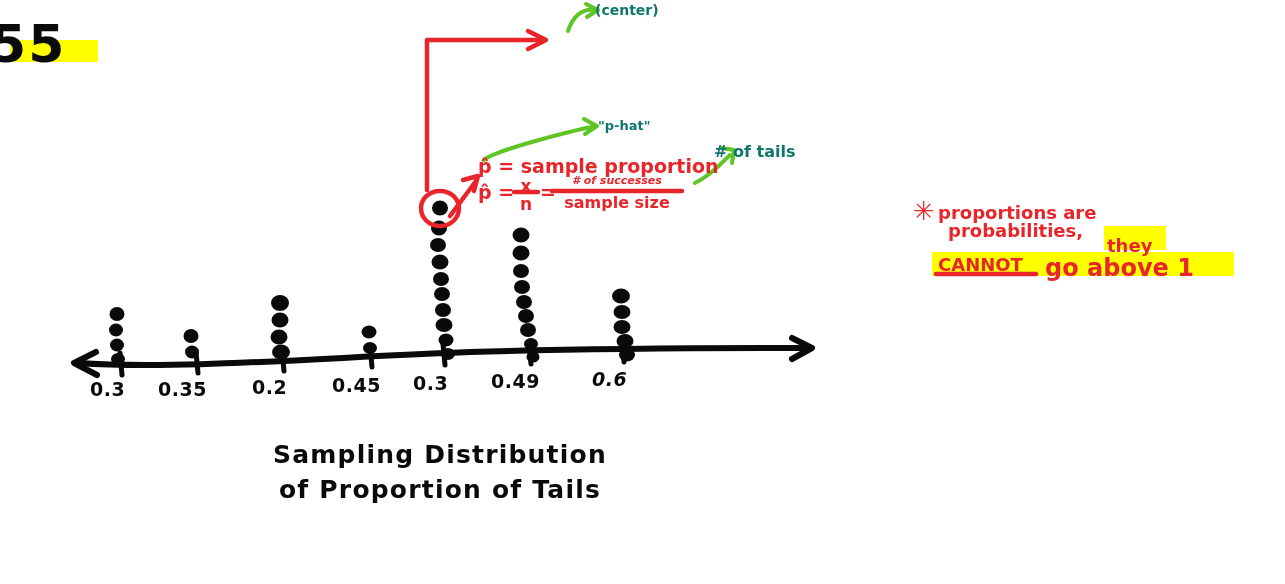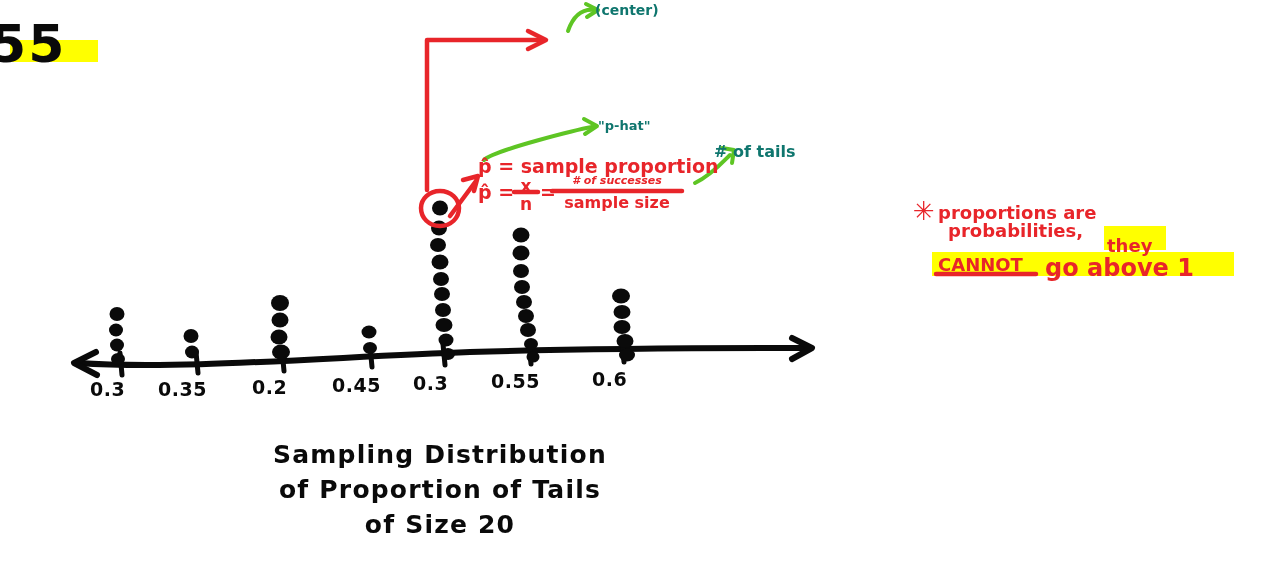--- a/index.html
+++ b/index.html
@@ -324,20 +324,19 @@
   <div class="txt hand-red ink-red" id="note-l2a">probabilities,</div>
   <div class="txt hand-red ink-red" id="note-l2b">they</div>
   <div class="txt hand-red ink-red" id="note-l3a">CANNOT</div>
   <div class="txt hand-red ink-red" id="note-l3b">go above 1</div>
 
   <div class="tick-label" style="left:90px;  top:378px; width:64px;">0.3</div>
   <div class="tick-label" style="left:158px; top:378px; width:78px;">0.35</div>
   <div class="tick-label" style="left:252px; top:376px; width:64px;">0.2</div>
   <div class="tick-label" style="left:332px; top:374px; width:78px;">0.45</div>
   <div class="tick-label" style="left:413px; top:372px; width:64px;">0.3</div>
-  <div class="tick-label" style="left:491px; top:370px; width:78px;">0.55</div>
-  <div class="tick-label" style="left:592px; top:368px; width:64px;">0.6</div>
+  <div class="tick-label" style="left:491px; top:370px; width:78px;">0.49</div>
+  <div class="tick-label" style="left:592px; top:368px; width:64px;font-style:italic;">0.6</div>
 
   <div class="caption-line" id="cap2">of Proportion of Tails</div>
   <div class="caption-line" id="cap1">Sampling  Distribution</div>
-  <div class="caption-line" id="cap3">of Size 20</div>
 
 </div>
 
 </body></html>

